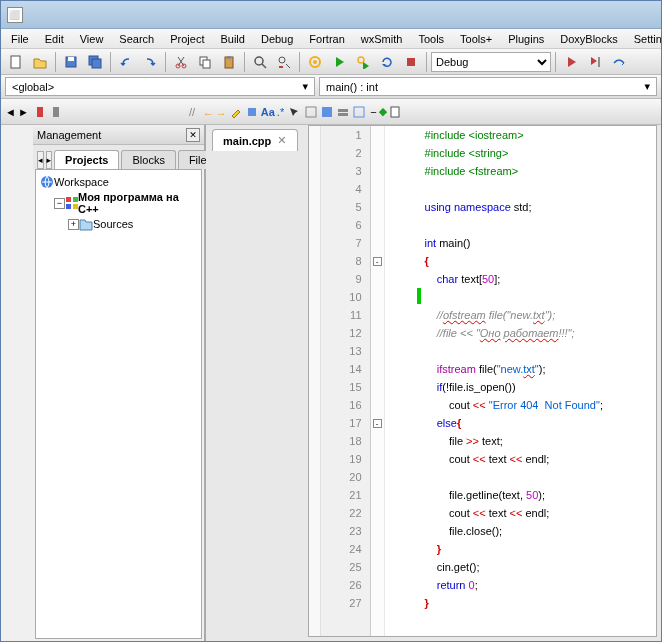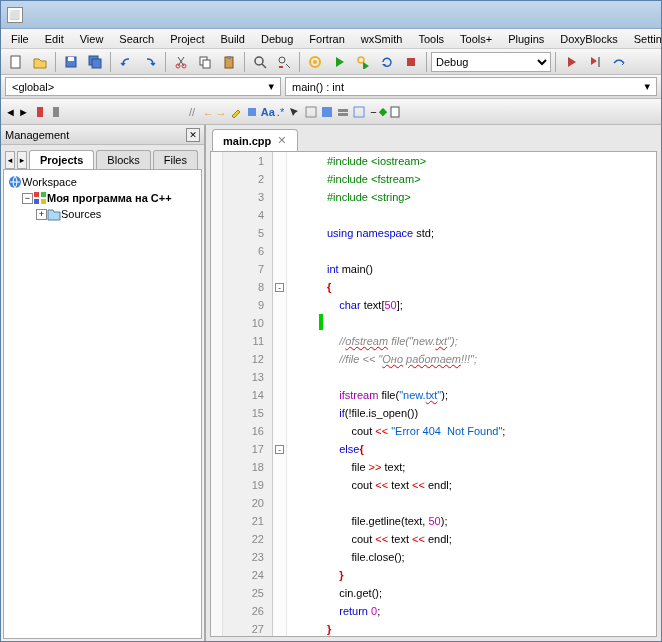--- a/index.html
+++ b/index.html
@@ -10,34 +10,34 @@
 .menubar { height: 20px; background: linear-gradient(#f8f8f8, #e8e8e8); display: flex; align-items: center; padding: 0 2px; border-bottom: 1px solid #ccc; }
 .menubar .item { padding: 2px 8px; cursor: pointer; }
 .toolbar { height: 26px; background: linear-gradient(#f8f8f8, #dcdcdc); display: flex; align-items: center; padding: 0 4px; border-bottom: 1px solid #bbb; gap: 2px; }
 .toolbar .btn { width: 22px; height: 22px; border: 1px solid transparent; display: flex; align-items: center; justify-content: center; cursor: pointer; border-radius: 3px; }
 .toolbar .sep { width: 1px; height: 20px; background: #aaa; margin: 0 2px; }
 .toolbar select { height: 20px; border: 1px solid #aaa; background: #fff; font-size: 11px; }
 .toolbar2 { height: 24px; background: linear-gradient(#f8f8f8, #dcdcdc); display: flex; align-items: center; padding: 0 4px; border-bottom: 1px solid #bbb; gap: 4px; }
 .toolbar2 .combo { border: 1px solid #aaa; background: #fff; padding: 2px 6px; display: flex; align-items: center; justify-content: space-between; }
 .toolbar3 { height: 26px; background: linear-gradient(#f8f8f8, #dcdcdc); display: flex; align-items: center; padding: 0 4px; border-bottom: 1px solid #bbb; gap: 2px; }
 .main { display: flex; height: calc(100% - 28px - 20px - 26px - 24px - 26px); }
-.mgmt { width: 205px; background: #f0f0f0; border-right: 2px solid #aaa; display: flex; flex-direction: column; }
+.mgmt { width: 205px; background: #f0f0f0; border-right: 2px solid #aaa; display: flex; flex-direction: column; padding-left: 32px; }
 .mgmt-head { height: 20px; background: linear-gradient(#f0f0f0, #d8d8d8); display: flex; align-items: center; justify-content: space-between; padding: 0 4px; border-bottom: 1px solid #bbb; }
 .mgmt-head .close { width: 14px; height: 14px; border: 1px solid #888; background: #eee; display: flex; align-items: center; justify-content: center; font-size: 9px; cursor: pointer; }
 .mgmt-tabs { height: 24px; display: flex; align-items: flex-end; padding: 0 4px; background: #e8e8e8; }
 .mgmt-tabs .navbtn { width: 16px; height: 18px; border: 1px solid #aaa; background: #f0f0f0; margin-right: 2px; font-size: 9px; display: flex; align-items: center; justify-content: center; cursor: pointer; }
 .mgmt-tabs .tab { padding: 3px 10px; border: 1px solid #aaa; border-bottom: none; background: #e0e0e0; cursor: pointer; border-radius: 3px 3px 0 0; margin-right: 2px; }
 .mgmt-tabs .tab.active { background: #fff; font-weight: bold; }
 .tree { flex: 1; background: #fff; border: 1px solid #aaa; margin: 0 2px 2px 2px; padding: 4px; }
 .tree-item { display: flex; align-items: center; padding: 1px 0; }
 .tree-item.l1 { padding-left: 14px; }
 .tree-item.l2 { padding-left: 28px; }
 .tree-exp { width: 11px; height: 11px; border: 1px solid #888; background: #fff; display: flex; align-items: center; justify-content: center; font-size: 9px; line-height: 1; cursor: pointer; }
 .tree-icon { width: 14px; height: 14px; }
-.editor { flex: 1; display: flex; flex-direction: column; background: #e8e8e8; }
+.editor { flex: 1; display: flex; background: #e8e8e8; }
 .etabs { height: 26px; display: flex; align-items: flex-end; padding: 6px 6px 0 6px; }
 .etab { padding: 4px 10px; background: #fff; border: 1px solid #aaa; border-bottom: none; border-radius: 4px 4px 0 0; display: flex; align-items: center; gap: 6px; font-weight: bold; }
 .etab .x { color: #888; font-weight: normal; cursor: pointer; }
 .code { flex: 1; background: #fff; border: 1px solid #aaa; margin: 0 4px 4px 4px; display: flex; overflow: hidden; font-family: "Courier New", monospace; font-size: 13px; }
 .gutter { width: 50px; background: #f0f0f0; text-align: right; color: #888; border-right: 1px solid #ccc; }
 .gutter .ln { height: 18px; padding-right: 8px; line-height: 18px; }
 .marks { width: 12px; background: #f8f8f8; border-right: 1px solid #e0e0e0; }
 .marks .mk { height: 18px; display: flex; align-items: center; justify-content: center; font-size: 9px; color: #666; }
 .fold { width: 14px; background: #fcfcfc; border-right: 1px solid #e8e8e8; }
 .fold .fd { height: 18px; display: flex; align-items: center; justify-content: center; }
@@ -195,21 +195,21 @@
     </div>
   <div class="btn">
       <svg width="14" height="14">
         <path d="M2 8 Q7 2 12 8" fill="none" stroke="#2060c0" stroke-width="1.5"></path>
         <path d="M10 6 l2 2 l-2 2" fill="none" stroke="#2060c0"></path>
       </svg>
     </div>
 </div>
 
 <div class="toolbar2">
-  <div class="combo" style="width:276px">
+  <div class="combo" style="width:310px">
     <span>&lt;global&gt;</span>
     <span>▾</span>
   </div>
   <div class="combo" style="flex:1">
     <span>main() : int</span>
     <span>▾</span>
   </div>
 </div>
 
 <div class="toolbar3">
@@ -420,22 +420,22 @@
           <div class="fd"></div>
           <div class="fd"></div>
           <div class="fd"></div>
           <div class="fd"></div>
           <div class="fd"></div>
           <div class="fd"></div>
           <div class="fd"></div>
         </div>
       <div class="src">
           <div class="line"><span class="pp">#include</span> <span class="pp">&lt;iostream&gt;</span></div>
+          <div class="line"><span class="pp">#include</span> <span class="pp">&lt;string&gt;</span></div>
           <div class="line"><span class="pp">#include</span> <span class="pp">&lt;fstream&gt;</span></div>
-          <div class="line"><span class="pp">#include</span> <span class="pp">&lt;string&gt;</span></div>
           <div class="line"></div>
           <div class="line"><span class="kw">using</span> <span class="kw">namespace</span> std;</div>
           <div class="line"></div>
           <div class="line"><span class="kw">int</span> main()</div>
           <div class="line"><span class="brace">{</span></div>
           <div class="line">    <span class="kw">char</span> text[<span class="num">50</span>];<div class="cm-mark"></div></div>
           <div class="line"></div>
           <div class="line">    <span class="com">//<span class="squig">ofstream</span> file("new.<span class="squig">txt</span>");</span></div>
           <div class="line">    <span class="com">//file &lt;&lt; "<span class="squig">Оно</span> <span class="squig">работает</span>!!!";</span></div>
           <div class="line"></div>

